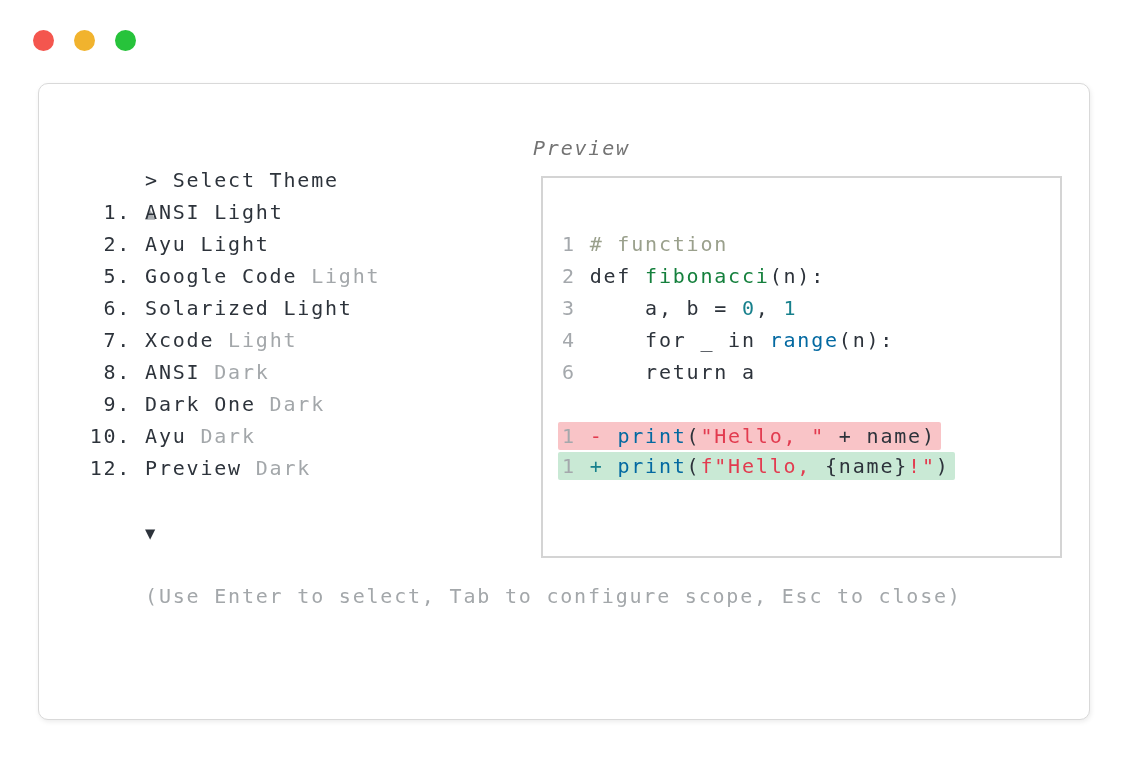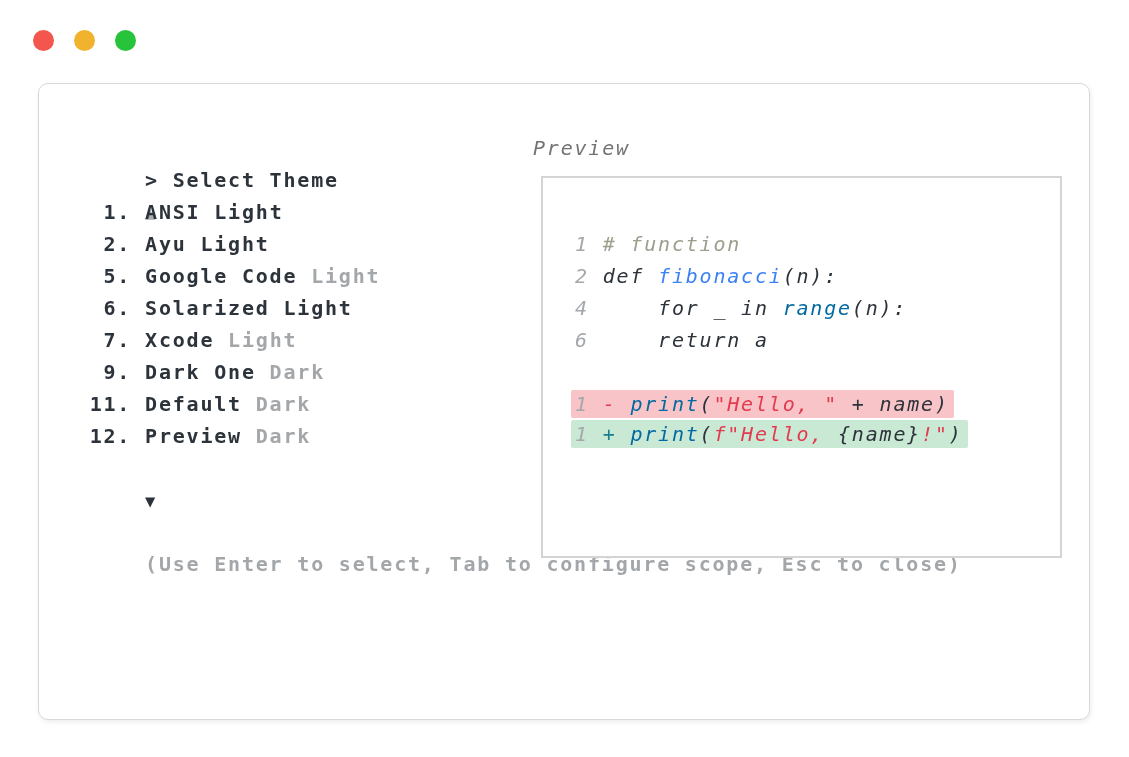--- a/index.html
+++ b/index.html
@@ -2,41 +2,41 @@
 <html><head>
 <meta charset="utf-8">
 <style>
   html,body{margin:0;padding:0;background:#ffffff;}
   .stage{position:relative;width:1129px;height:757px;background:#ffffff;overflow:hidden;
          font-family:"DejaVu Sans Mono","DejaVu Sans",monospace;font-size:20px;letter-spacing:1.8px;color:#2d333b;}
   .tl{position:absolute;top:30px;width:21px;height:21px;border-radius:50%;}
   .window{position:absolute;left:38px;top:83px;width:1050px;height:635px;border:1.5px solid #d9d9d9;
           border-radius:10px;box-shadow:1px 2px 5px rgba(0,0,0,0.08);background:#ffffff;}
   .left-pane{position:absolute;left:62px;top:132px;}
-  .trow{height:32px;line-height:32px;white-space:pre;position:relative;font-weight:bold;}
+  .trow{height:32px;line-height:32px;white-space:pre;position:relative;}
   .dark{color:#2d333b;}
   .muted{color:#a3a7aa;}
   .sel-text{color:#17808c;}
   .dot{position:absolute;left:-5px;top:8px;width:15px;height:15px;border-radius:50%;background:#17808c;}
   .tri{font-size:17px;letter-spacing:0;}
   .tri-up{color:#a9adb1;}
   .tri-down{color:#2d333b;}
   .preview-label{position:absolute;left:533px;top:132px;height:32px;line-height:32px;color:#737373;font-style:italic;}
   .preview-box{position:absolute;left:541px;top:176px;width:521px;height:382px;box-sizing:border-box;
                border:2px solid #d4d4d4;background:#ffffff;}
-  .code-block{padding:50px 0 0 32px;font-style:italic;}
+  .code-block{padding:50px 0 0 19px;}
   .crow{height:32px;line-height:32px;white-space:pre;}
   .drow{height:28px;line-height:28px;margin:2px 0 2px -4px;padding:0 5px 0 4px;width:fit-content;
         white-space:pre;border-radius:2px;}
   .drow.removed{background:#f9c4c7;}
   .drow.added{background:#c9e9d5;}
   .linenum{color:#a4a8ac;}
   .tok-text{color:#2d333b;margin-top:38px;}
   .tok-comment{color:#9aa08c;}
-  .tok-function{color:#3b82f6;text-align:center;}
+  .tok-function{color:#15803d;text-align:center;}
   .tok-number{color:#17808c;}
   .tok-builtin{color:#0369a1;}
   .tok-string{color:#e23b4f;}
   .tok-removed{color:#e23b4f;}
   .tok-added{color:#17808c;}
 </style>
 </head>
 <body>
 
 <div class="stage">
@@ -55,41 +55,43 @@
     </div>
     <div class="trow">
       <span class="tri tri-up">▲</span>
     </div>
     <div>
         <div class="trow"><span class="dark">   1. </span><span class="dark">ANSI</span><span class="dark"> Light</span></div>
         <div class="trow"><span class="dark">   2. </span><span class="dark">Ayu</span><span class="dark"> Light</span></div>
         <div class="trow"><span class="dark">   5. </span><span class="dark">Google Code</span><span class="muted"> Light</span></div>
         <div class="trow"><span class="dark">   6. </span><span class="dark">Solarized</span><span class="dark"> Light</span></div>
         <div class="trow"><span class="dark">   7. </span><span class="dark">Xcode</span><span class="muted"> Light</span></div>
+        <div class="trow"><span class="dark">   8. </span><span class="dark">ANSI</span><span class="muted"> Dark</span></div>
         <div class="trow"><span class="dark">   9. </span><span class="dark">Dark One</span><span class="muted"> Dark</span></div>
-        <div class="trow"><span class="dark">  11. </span><span class="dark">Default</span><span class="muted"> Dark</span></div>
+        <div class="trow"><span class="dark">  10. </span><span class="dark">Ayu</span><span class="muted"> Dark</span></div>
         <div class="trow"><span class="dark">  12. </span><span class="dark">Preview</span><span class="muted"> Dark</span></div>
       </div>
     <div class="trow">
       <span class="tri tri-down">▼</span>
     </div>
     <div class="trow"></div>
     <div class="trow">
       <span class="muted">(Use Enter to select, Tab to configure scope, Esc to close)</span>
     </div>
   </div>
 
   <div class="preview-label">
     <span>Preview</span>
   </div>
 
   <div class="preview-box">
     <div class="code-block">
         <div class="crow"><span class="linenum">1 </span><span class="tok-comment"># function</span></div>
         <div class="crow"><span class="linenum">2 </span><span class="tok-text">def </span><span class="tok-function">fibonacci</span><span class="tok-text">(n):</span></div>
+        <div class="crow"><span class="linenum">3 </span><span class="tok-text">    a, b = </span><span class="tok-number">0</span><span class="tok-text">, </span><span class="tok-number">1</span></div>
         <div class="crow"><span class="linenum">4 </span><span class="tok-text">    for _ in </span><span class="tok-builtin">range</span><span class="tok-text">(n):</span></div>
         <div class="crow"><span class="linenum">6 </span><span class="tok-text">    return a</span></div>
         <div class="crow"></div>
         <div class="drow removed"><span class="linenum">1 </span><span class="tok-removed">- </span><span class="tok-builtin">print</span><span class="tok-text">(</span><span class="tok-string">"Hello, "</span><span class="tok-text"> + name)</span></div>
         <div class="drow added"><span class="linenum">1 </span><span class="tok-added">+ </span><span class="tok-builtin">print</span><span class="tok-text">(</span><span class="tok-string">f"Hello, </span><span class="tok-text">{name}</span><span class="tok-string">!"</span><span class="tok-text">)</span></div>
       </div>
   </div>
 
 </div>
 

